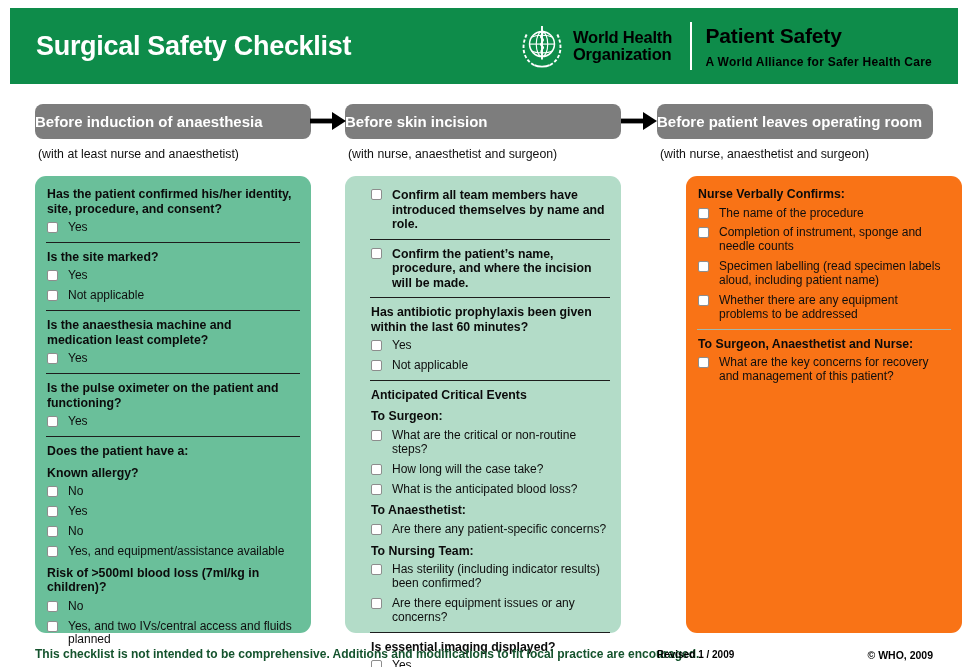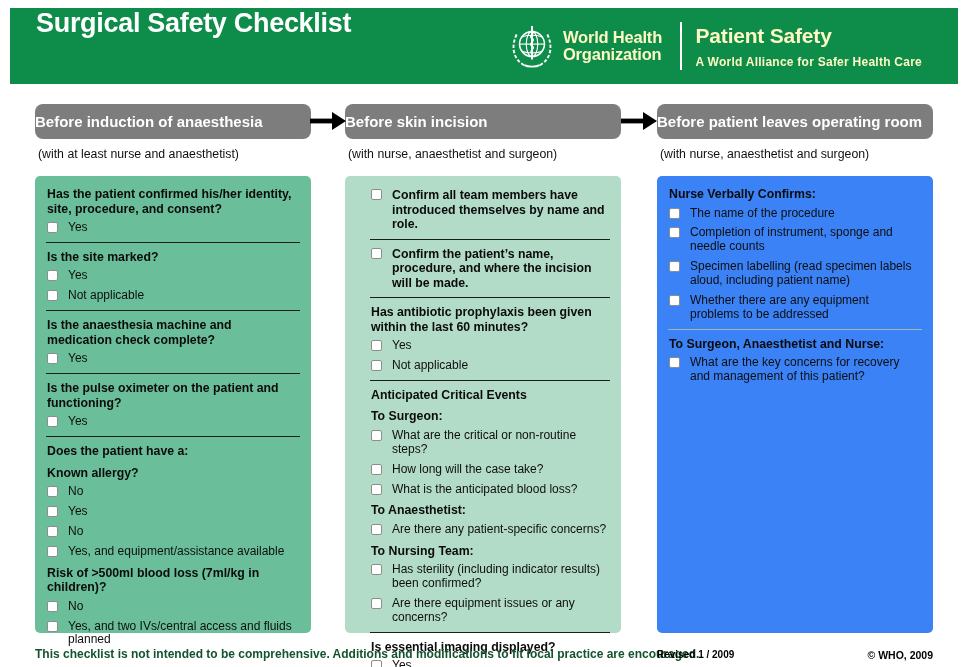--- a/index.html
+++ b/index.html
@@ -5,28 +5,28 @@
   * { box-sizing: border-box; }
   html,body { margin:0; padding:0; }
   body {
     width:968px; height:667px; position:relative; background:#ffffff;
     font-family:"Liberation Sans", sans-serif; color:#0e0e0e; overflow:hidden;
   }
 
   
   .band {
     position:absolute; left:10px; top:8px; width:948px; height:76px;
-    background:#0e8c4a; display:flex; 
+    background:#0e8c4a; display:flex; align-items:center;
   }
   .band h1 {
     margin:0 0 0 26px; color:#fff; font-size:27px; font-weight:bold; letter-spacing:-0.3px;
   }
   .logo-group {
-    position:absolute; right:36px; top:0; height:100%;
-    display:flex; align-items:center; color:#fef9c3;
+    position:absolute; right:26px; top:0; height:100%;
+    display:flex; align-items:center; color:#000000;
   }
   .who-emblem { width:46px; height:46px; flex:0 0 auto; }
   .who-text { font-weight:bold; font-size:16.5px; line-height:1.04; margin-left:8px; letter-spacing:-0.2px; }
   .logo-divider { width:1.5px; height:48px; background:#fff; margin:0 14px 0 18px; }
   .ps-title { font-size:21px; font-weight:bold; letter-spacing:-0.2px; }
   .ps-sub { font-size:12px; font-weight:bold; margin-top:7px; letter-spacing:0.25px; }
 
   
   .colhead {
     position:absolute; top:104px; width:276px; height:35px;
@@ -38,25 +38,25 @@
 
   .arrow { position:absolute; top:112px; }
   .ar1 { left:310px; } .ar2 { left:621px; }
 
   .subtitle { position:absolute; top:147px; font-size:12.3px; color:#101010; }
   .st1 { left:38px; } .st2 { left:348px; } .st3 { left:660px; }
 
   
   .panel {
     position:absolute; top:176px; width:276px; height:457px;
-    border-radius:5px; padding:9px 12px 10px 12px;
+    border-radius:11px; padding:9px 12px 10px 12px;
   }
   .p1 { left:35px;  background:#6abf9a; }
   .p2 { left:345px; background:#b3dcc8;padding-left:26px; }
-  .p3 { left:657px; background:#3b82f6; }
+  .p3 { left:686px; background:#f97316; }
 
   .q { font-size:12.3px; font-weight:bold; line-height:1.18; margin:7px 0 3px 0; color:#0b0b0b; }
   .q:first-child { margin-top:2px; }
   .opt { display:flex; align-items:flex-start; margin:5px 0 6px 0; font-size:12px; line-height:1.16; }
   .cb {
     width:11px; height:11px; flex:0 0 11px; background:#ffffff;
     border:1px solid #8d8d8d; border-radius:2px; margin:1px 10px 0 0;
   }
   .lbl { color:#0e0e0e; }
   .lbl.b { font-weight:bold; font-size:12.3px; line-height:1.18; color:#0b0b0b; }
@@ -134,21 +134,21 @@
   <p class="q">Is the site marked?</p>
   <div class="opt">
     <span class="cb"></span>
     <span class="lbl">Yes</span>
   </div>
   <div class="opt">
     <span class="cb"></span>
     <span class="lbl">Not applicable</span>
   </div>
   <hr class="sep">
-  <p class="q">Is the anaesthesia machine and medication check complete?</p>
+  <p class="q">Is the anaesthesia machine and medication least complete?</p>
   <div class="opt">
     <span class="cb"></span>
     <span class="lbl">Yes</span>
   </div>
   <hr class="sep">
   <p class="q">Is the pulse oximeter on the patient and functioning?</p>
   <div class="opt">
     <span class="cb"></span>
     <span class="lbl">Yes</span>
   </div>

